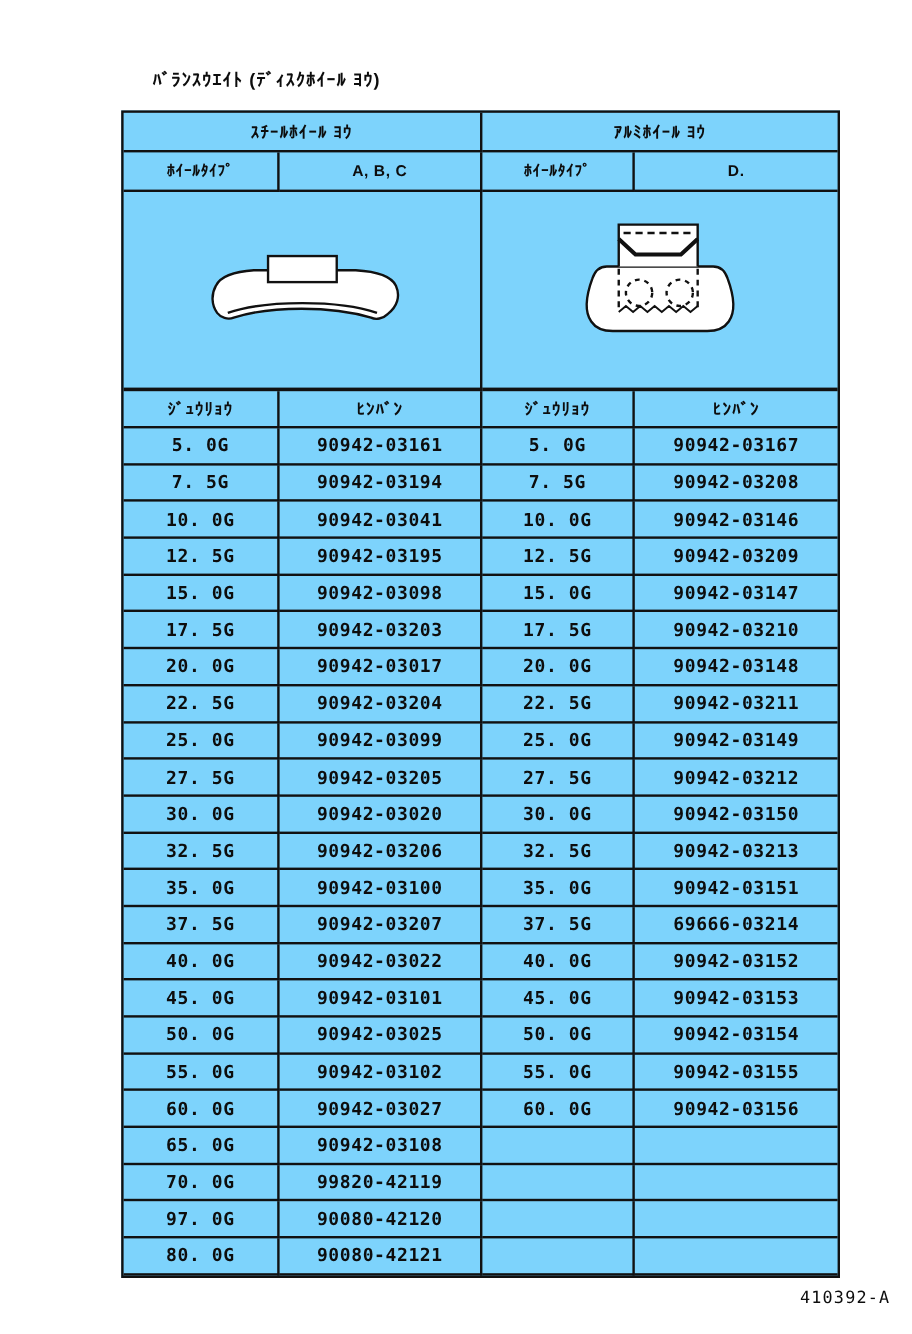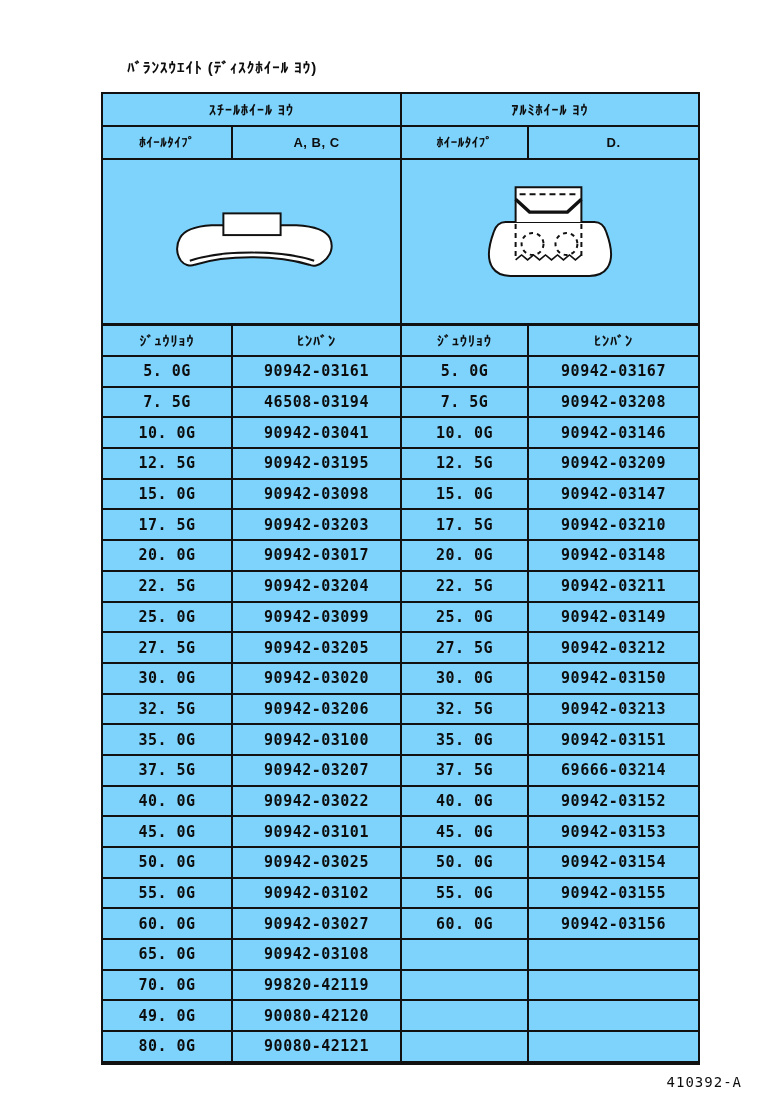--- a/index.html
+++ b/index.html
@@ -102,21 +102,21 @@
     <div class="cell h3">ｼﾞｭｳﾘｮｳ</div>
     <div class="cell h3">ﾋﾝﾊﾞﾝ</div>
     <div class="cell h3">ｼﾞｭｳﾘｮｳ</div>
     <div class="cell h3 col4">ﾋﾝﾊﾞﾝ</div>
 
   <div class="cell data">5. 0G</div>
       <div class="cell data">90942-03161</div>
       <div class="cell data">5. 0G</div>
       <div class="cell data col4">90942-03167</div>
       <div class="cell data">7. 5G</div>
-      <div class="cell data">46508-03194</div>
+      <div class="cell data">90942-03194</div>
       <div class="cell data">7. 5G</div>
       <div class="cell data col4">90942-03208</div>
       <div class="cell data">10. 0G</div>
       <div class="cell data">90942-03041</div>
       <div class="cell data">10. 0G</div>
       <div class="cell data col4">90942-03146</div>
       <div class="cell data">12. 5G</div>
       <div class="cell data">90942-03195</div>
       <div class="cell data">12. 5G</div>
       <div class="cell data col4">90942-03209</div>
@@ -181,21 +181,21 @@
       <div class="cell data">60. 0G</div>
       <div class="cell data col4">90942-03156</div>
       <div class="cell data">65. 0G</div>
       <div class="cell data">90942-03108</div>
       <div class="cell data"></div>
       <div class="cell data col4"></div>
       <div class="cell data">70. 0G</div>
       <div class="cell data">99820-42119</div>
       <div class="cell data"></div>
       <div class="cell data col4"></div>
-      <div class="cell data">49. 0G</div>
+      <div class="cell data">97. 0G</div>
       <div class="cell data">90080-42120</div>
       <div class="cell data"></div>
       <div class="cell data col4"></div>
       <div class="cell data">80. 0G</div>
       <div class="cell data">90080-42121</div>
       <div class="cell data"></div>
       <div class="cell data col4"></div>
     </div>
 
   <div class="figcode">410392-A</div>

